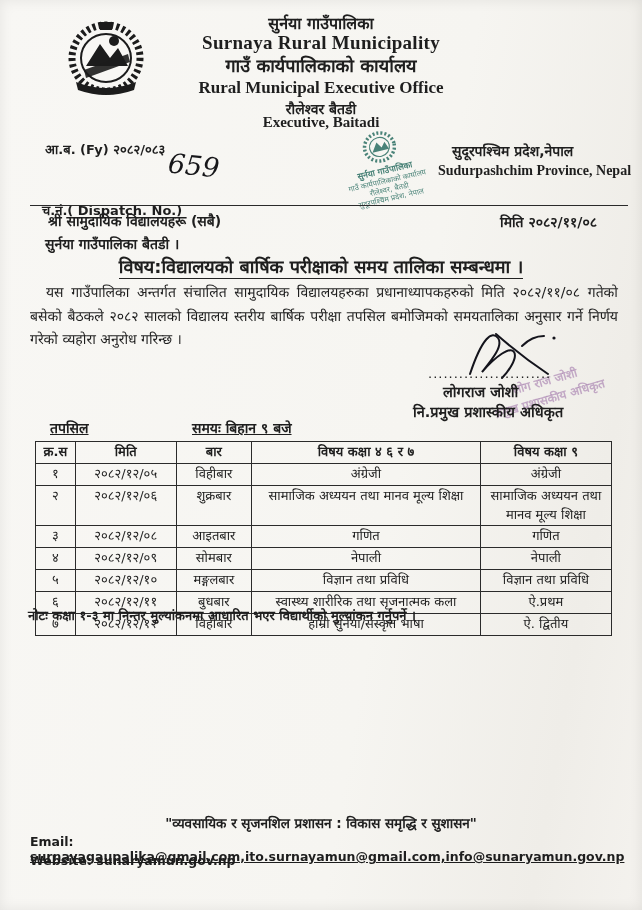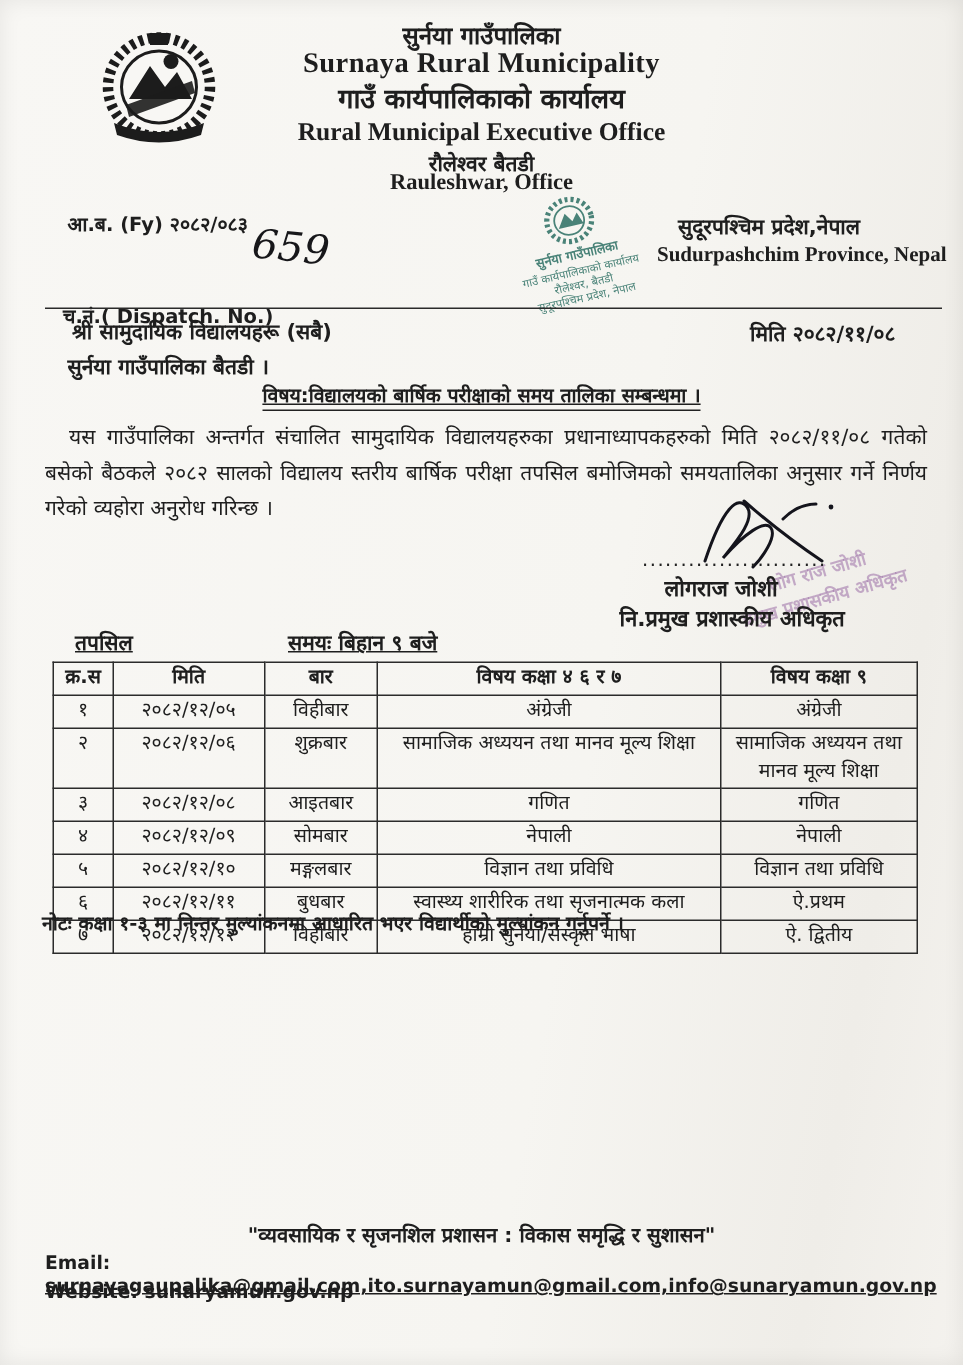--- a/index.html
+++ b/index.html
@@ -32,21 +32,21 @@
   
   .stamp{top:128px;left:328px;width:120px;height:112px;transform:rotate(-13deg);color:#2c6f63;opacity:.85;text-align:center;line-height:1.25;}
   .stamp .s1{font-size:8.5px;font-weight:bold;}
   .stamp .s2{font-size:7.5px;}
   .stamp svg{display:block;margin:0 auto 1px auto;}
   
   .ad1{top:211px;left:48px;font-size:14px;font-weight:600;}
   .ad2{top:234px;left:45px;font-size:14px;font-weight:600;}
   .date{top:212px;left:500px;font-size:14px;font-weight:600;}
   
-  .subj{top:254px;font-size:13px;text-decoration:underline;}
+  .subj{top:254px;font-size:18px;}
   .subj span{border-bottom:1.6px solid #222;padding-bottom:1px;}
   
   .body-par{top:281px;left:30px;width:588px;font-size:14px;line-height:1.68;text-align:justify;text-indent:16px;font-weight:500;}
   
   .sig-svg{top:328px;left:452px;}
   .sig-dots{top:366px;left:428px;font-size:13px;letter-spacing:1px;color:#222;}
   .sig-name{top:381px;left:443px;font-size:14.5px;font-weight:bold;}
   .sig-title{top:401px;left:413px;font-size:14.5px;font-weight:bold;}
   .sig-stamp{top:372px;left:455px;width:185px;transform:rotate(-16deg);color:rgba(155,110,165,.55);font-size:12px;font-weight:bold;line-height:1.5;text-align:center;}
   
@@ -85,21 +85,21 @@
         <rect x="44" y="8" width="12" height="8"></rect>
       </g>
     </svg>
   </div>
 
   <div class="abs ctr b h-np1">सुर्नया गाउँपालिका</div>
   <div class="abs ctr b serif h-en1">Surnaya Rural Municipality</div>
   <div class="abs ctr b h-np2">गाउँ कार्यपालिकाको कार्यालय</div>
   <div class="abs ctr b serif h-en2">Rural Municipal Executive Office</div>
   <div class="abs ctr b h-np3">रौलेश्वर बैतडी</div>
-  <div class="abs ctr b serif h-en3">Rauleshwar, Office</div>
+  <div class="abs ctr b serif h-en3">Executive, Baitadi</div>
 
   <div class="abs fy">आ.ब. (Fy) २०८२/०८३</div>
   <div class="abs dn">च.नं.( Dispatch. No.)</div>
   <div class="abs dn-hand">659</div>
 
   <div class="abs prov-np">सुदूरपश्चिम प्रदेश,नेपाल</div>
   <div class="abs b serif prov-en">Sudurpashchim Province, Nepal</div>
 
   <div class="abs stamp">
     <svg width="40" height="36" viewBox="0 0 40 36">

